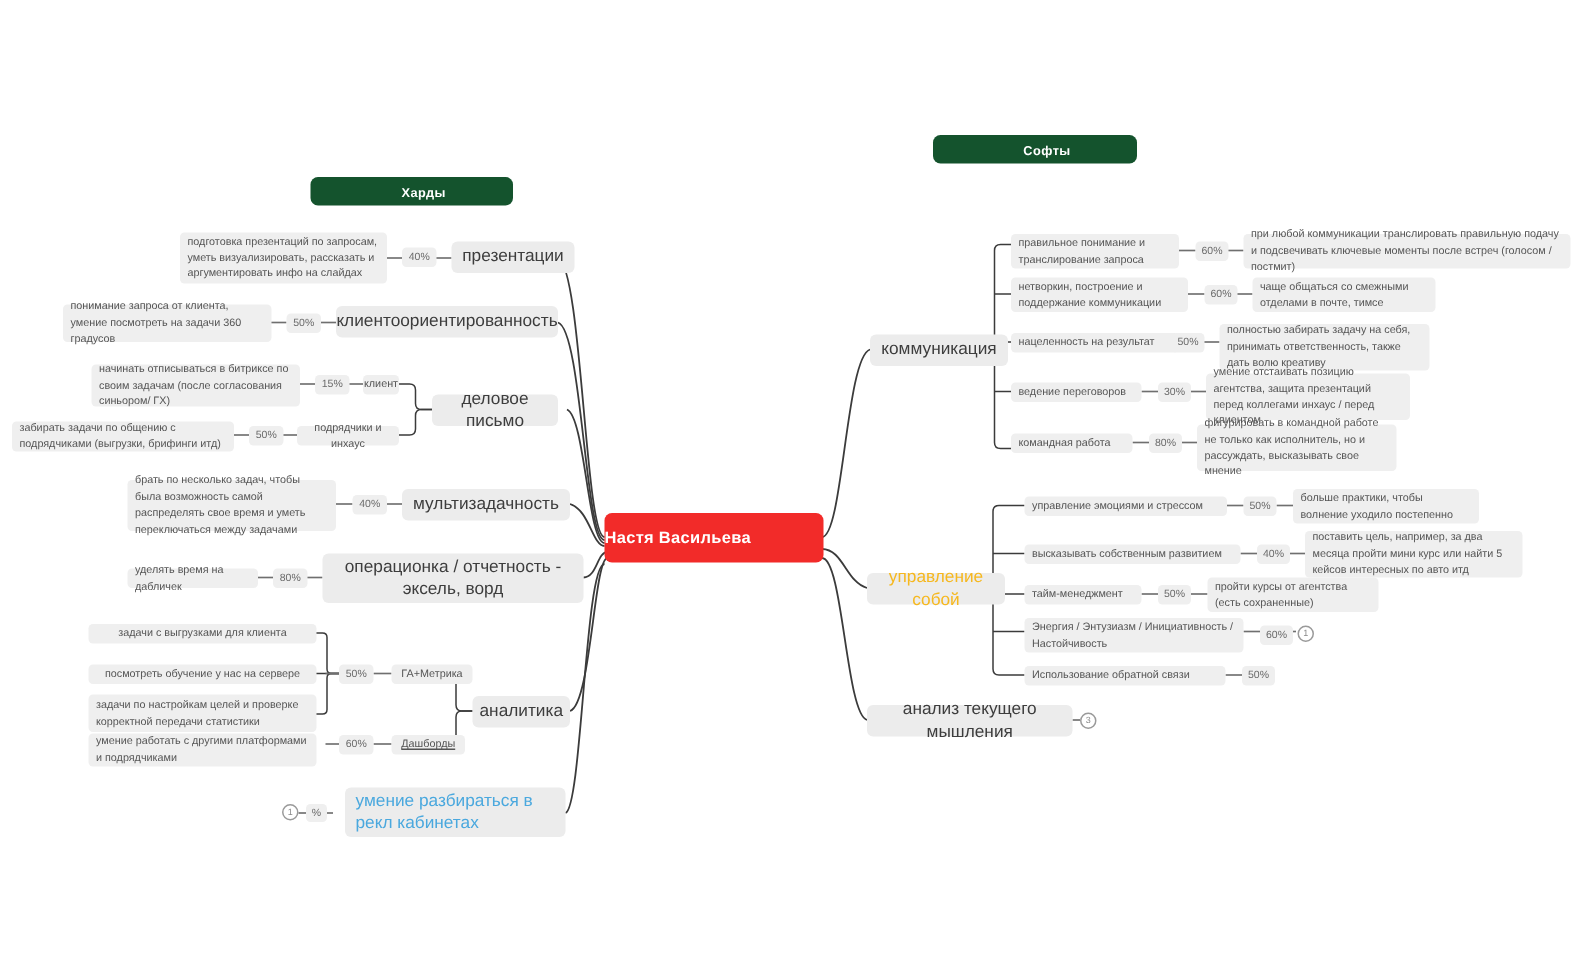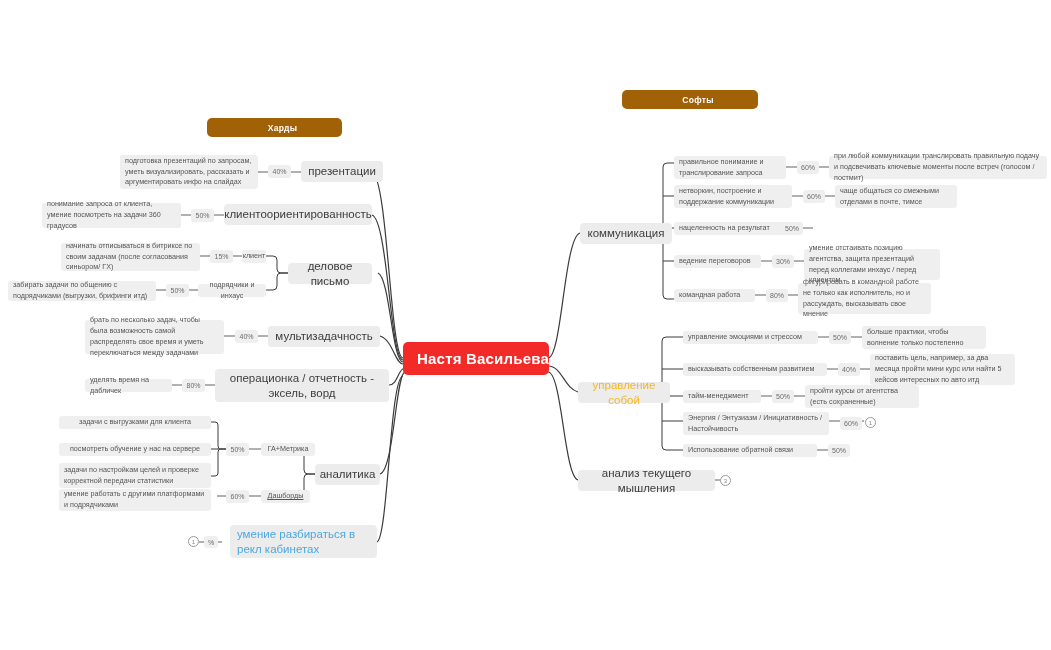--- a/index.html
+++ b/index.html
@@ -9,32 +9,32 @@
     font-family:"Liberation Sans","DejaVu Sans",sans-serif;
     color:#4a4a4a;
   }
   #canvas{position:absolute;inset:0;}
   svg#links{position:absolute;left:0;top:0;width:1051px;height:650px;pointer-events:none;}
 
   .node{position:absolute;box-sizing:border-box;}
 
   
   .chip-head{
-    background:#a16207;color:#ffffff;border-radius:5px;
+    background:#14532d;color:#ffffff;border-radius:5px;
     font-size:8.5px;font-weight:bold;letter-spacing:.3px;
     display:flex;align-items:center;justify-content:center;
     text-align:center;
     padding-left:16px;
   }
 
   
   .root{
     background:#f22b29;color:#ffffff;border-radius:5px;
-    font-size:15px;font-weight:bold;
-    display:flex;align-items:center;justify-content:flex-end;
+    font-size:11px;font-weight:bold;
+    display:flex;align-items:center;justify-content:flex-start;
     text-align:center;letter-spacing:.2px;
   }
 
   
   .topic{
     background:#ececec;border-radius:4px;color:#3d3d3d;
     font-size:11.5px;
     display:flex;align-items:center;justify-content:center;
     text-align:center;padding:3px 7px;line-height:1.25;
   }
@@ -291,20 +291,23 @@
   <div class="node sub right" style="left:835px;top:185px;width:122px;height:23px;">
     <span>чаще общаться со смежными отделами в почте, тимсе</span>
   </div>
 
   <div class="node sub right" style="left:674px;top:222px;width:112px;height:13px;">
     <span>нацеленность на результат</span>
   </div>
   <div class="node pct" style="left:781px;top:222px;width:22px;height:13px;">
     <span>50%</span>
   </div>
+  <div class="node sub right" style="left:813px;top:216px;width:140px;height:31px;">
+    <span>полностью  забирать задачу на себя, принимать ответственность, также дать волю креативу</span>
+  </div>
 
   <div class="node sub right" style="left:674px;top:255px;width:87px;height:13px;">
     <span>ведение переговоров</span>
   </div>
   <div class="node pct" style="left:772px;top:255px;width:22px;height:13px;">
     <span>30%</span>
   </div>
   <div class="node sub right" style="left:804px;top:249px;width:136px;height:31px;">
     <span>умение отстаивать позицию агентства, защита презентаций перед коллегами инхаус / перед клиентом</span>
   </div>
@@ -323,21 +326,21 @@
     <span>управление собой</span>
   </div>
 
   <div class="node sub right" style="left:683px;top:331px;width:135px;height:13px;">
     <span>управление эмоциями и стрессом</span>
   </div>
   <div class="node pct" style="left:829px;top:331px;width:22px;height:13px;">
     <span>50%</span>
   </div>
   <div class="node sub right" style="left:862px;top:326px;width:124px;height:23px;">
-    <span>больше практики, чтобы волнение только постепенно</span>
+    <span>больше практики, чтобы волнение уходило постепенно</span>
   </div>
 
   <div class="node sub right" style="left:683px;top:363px;width:144px;height:13px;">
     <span>высказывать собственным развитием</span>
   </div>
   <div class="node pct" style="left:838px;top:363px;width:22px;height:13px;">
     <span>40%</span>
   </div>
   <div class="node sub right" style="left:870px;top:354px;width:145px;height:31px;">
     <span>поставить цель, например, за два месяца пройти мини курс или найти 5 кейсов интересных по авто итд</span>

